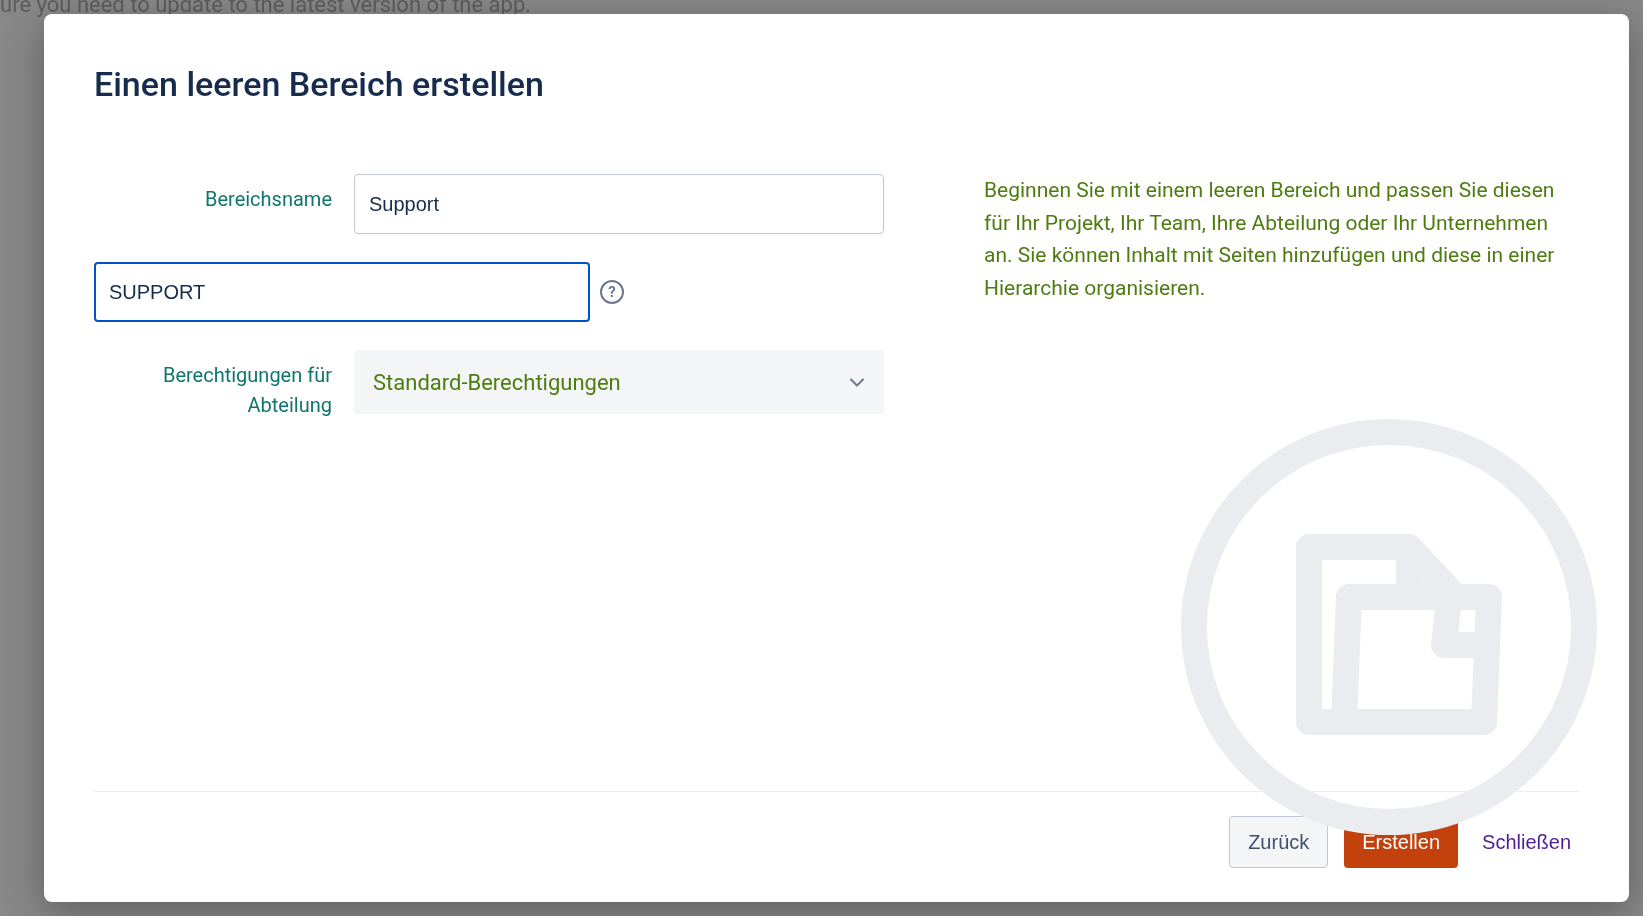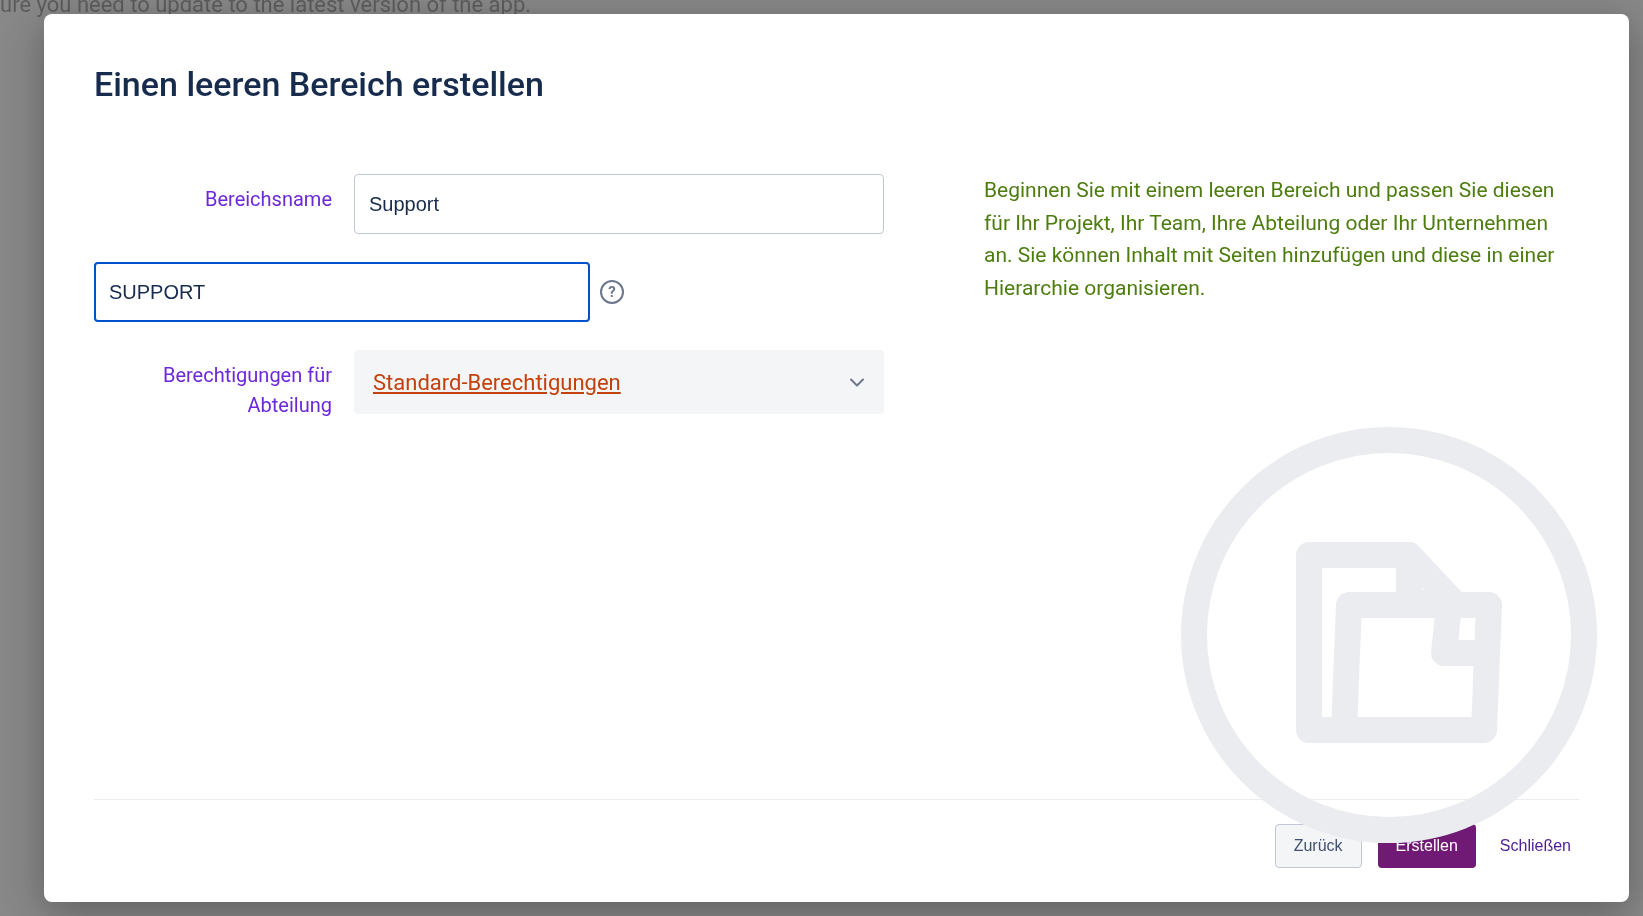--- a/index.html
+++ b/index.html
@@ -60,21 +60,21 @@
     }
     .form-row {
       display: flex;
       align-items: flex-start;
       margin-bottom: 28px;
     }
     .form-label {
       width: 260px;
       text-align: right;
       font-size: 20px;
-      color: #6d28d9;
+      color: #0f766e;
       padding-top: 10px;
       padding-right: 22px;
       line-height: 1.5;
     }
     .form-control-wrap {
       flex: 1;
       display: flex;
       align-items: center;
       gap: 10px;
       max-width: 530px;
@@ -109,30 +109,29 @@
     }
     .select-wrap {
       position: relative;
       width: 100%;
     }
     .select-input {
       width: 100%;
       height: 64px;
       padding: 8px 40px 8px 18px;
       font-size: 22px;
-      color: #c2410c;
+      color: #4d7c0f;
       background: #f4f5f7;
       border: 1px solid #f4f5f7;
       border-radius: 4px;
       outline: none;
       appearance: none;
       cursor: pointer;
       display: flex;
       align-items: center;
-      text-decoration: underline;
     }
     .select-chevron {
       position: absolute;
       right: 20px;
       top: 50%;
       transform: translateY(-50%);
       pointer-events: none;
     }
     .info-title {
       font-size: 30px;
@@ -156,38 +155,38 @@
     .modal-footer {
       border-top: 1px solid #ebecf0;
       padding-top: 24px;
       display: flex;
       justify-content: flex-end;
       align-items: center;
       gap: 16px;
       margin-top: 10px;
     }
     .btn {
-      height: 44px;
+      height: 52px;
       padding: 0 18px;
-      font-size: 16px;
+      font-size: 20px;
       font-weight: 400;
       border-radius: 4px;
       cursor: pointer;
       display: inline-flex;
       align-items: center;
       justify-content: center;
       border: none;
     }
     .btn-default {
       background: #f4f5f7;
       color: #42526e;
       border: 1px solid #c1c7d0;
     }
     .btn-primary {
-      background: #701a75;
+      background: #c2410c;
       color: #fff;
       font-weight: 500;
     }
     .btn-link {
       background: transparent;
       color: #4c1d95;
       padding: 0 8px;
     }
   </style>
 </head>

